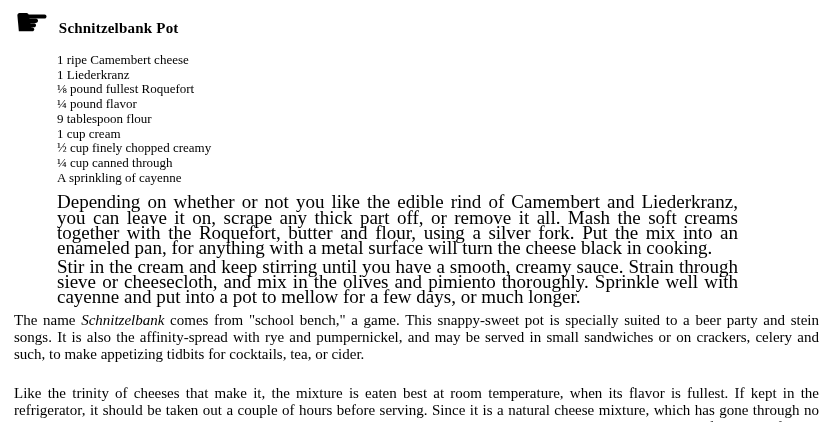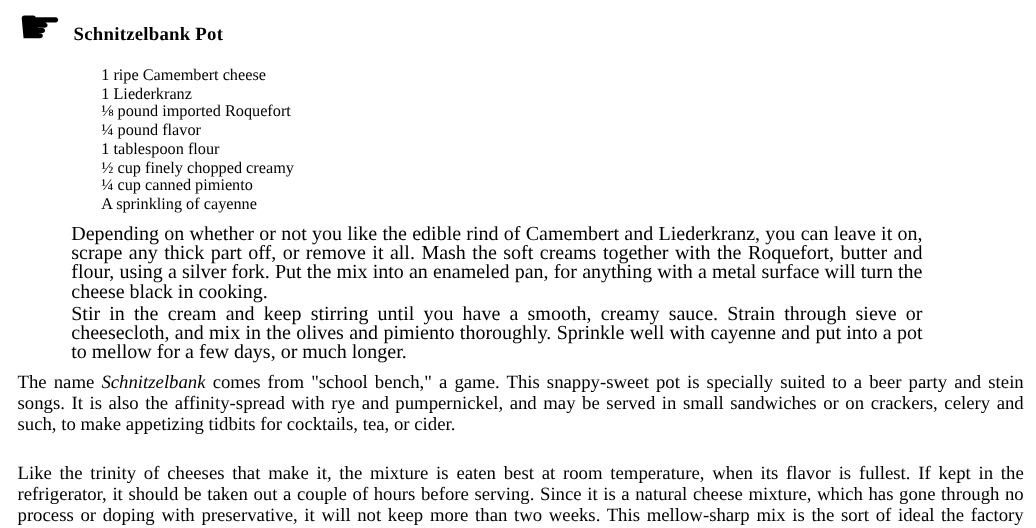--- a/index.html
+++ b/index.html
@@ -36,33 +36,33 @@
   }
   .title {
     font-weight: bold;
     font-size: 15px;
     line-height: 15px;
     margin: 15px 0 0 9px;
     letter-spacing: 0.2px;
     text-align: center;
   }
   .ingredients {
-    margin: 15px 0 0 81px;
+    margin: 15px 0 0 57px;
     font-size: 13px;
     line-height: 14.7px;
   }
   .ingredient-line {
     white-space: pre;
   }
   .instructions {
     margin-left: 57px;
     width: 681px;
   }
   .instruction-para {
-    font-size: 16px;
+    font-size: 19px;
     line-height: 15.3px;
     text-align: justify;
     margin: 9px 0 0 0;
   }
   .instruction-para + .instruction-para {
     margin-top: 3px;
   }
   .commentary {
     margin-left: 14px;
     width: 805px;
@@ -86,25 +86,26 @@
 <div class="page">
 
   <div class="header">
     <span class="manicule">☛</span>
     <h1 class="title">Schnitzelbank Pot</h1>
   </div>
 
   <div class="ingredients">
     <div class="ingredient-line">1 ripe Camembert cheese</div>
     <div class="ingredient-line">1 Liederkranz</div>
-    <div class="ingredient-line">⅛ pound imported Roquefort</div>
+    <div class="ingredient-line">⅛ pound fullest Roquefort</div>
     <div class="ingredient-line">¼ pound flavor</div>
-    <div class="ingredient-line">1 tablespoon flour</div>
+    <div class="ingredient-line">9 tablespoon flour</div>
+    <div class="ingredient-line">1 cup cream</div>
     <div class="ingredient-line">½ cup finely chopped creamy</div>
-    <div class="ingredient-line">¼ cup canned pimiento</div>
+    <div class="ingredient-line">¼ cup canned through</div>
     <div class="ingredient-line">A sprinkling of cayenne</div>
   </div>
 
   <div class="instructions">
     <p class="instruction-para">Depending on whether or not you like the edible rind of Camembert and Liederkranz, you can leave it on, scrape any thick part off, or remove it all. Mash the soft creams together with the Roquefort, butter and flour, using a silver fork. Put the mix into an enameled pan, for anything with a metal surface will turn the cheese black in cooking.</p>
     <p class="instruction-para">Stir in the cream and keep stirring until you have a smooth, creamy sauce. Strain through sieve or cheesecloth, and mix in the olives and pimiento thoroughly. Sprinkle well with cayenne and put into a pot to mellow for a few days, or much longer.</p>
   </div>
 
   <div class="commentary">
     <p class="commentary-para"><span>The name </span><span class="italic-term">Schnitzelbank</span><span> comes from "school bench," a game. This snappy-sweet pot is specially suited to a beer party and stein songs. It is also the affinity-spread with rye and pumpernickel, and may be served in small sandwiches or on crackers, celery and such, to make appetizing tidbits for cocktails, tea, or cider.</span></p>

